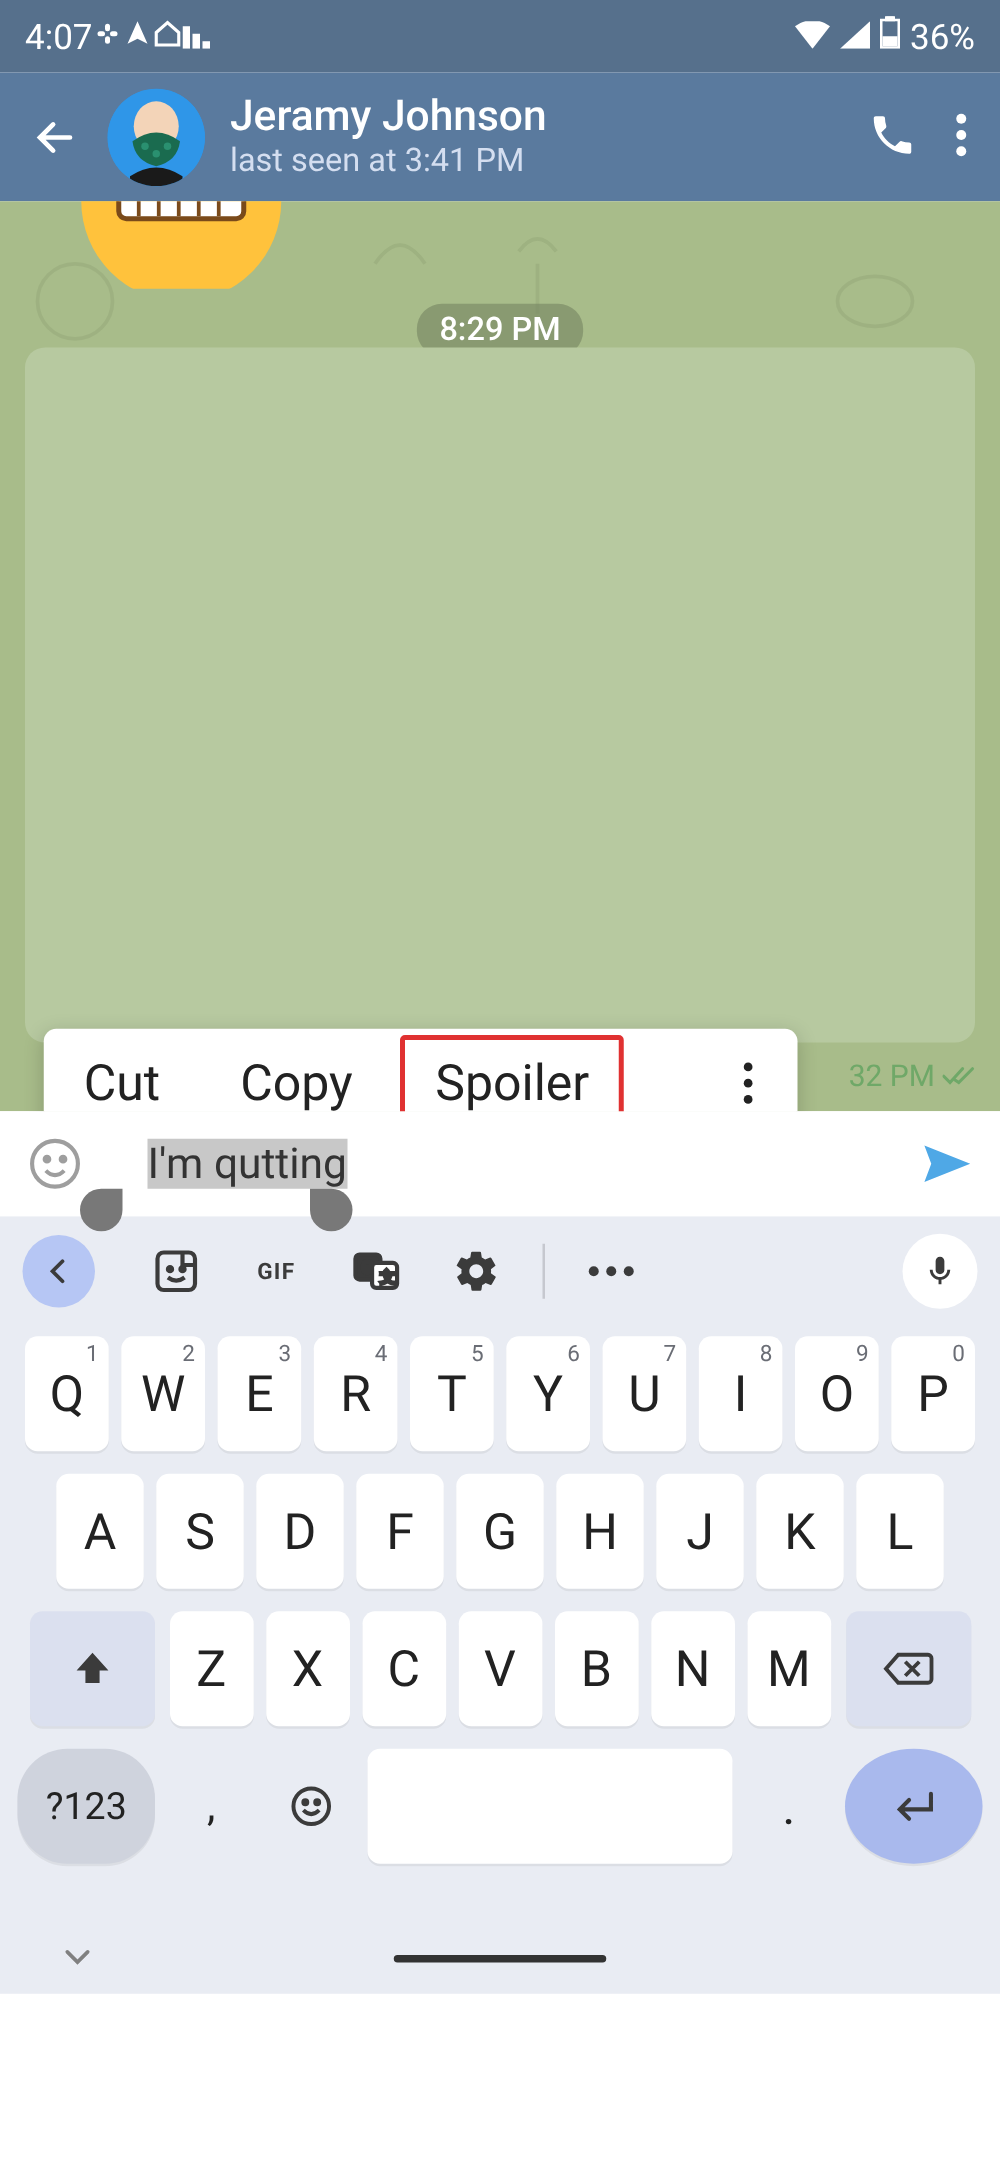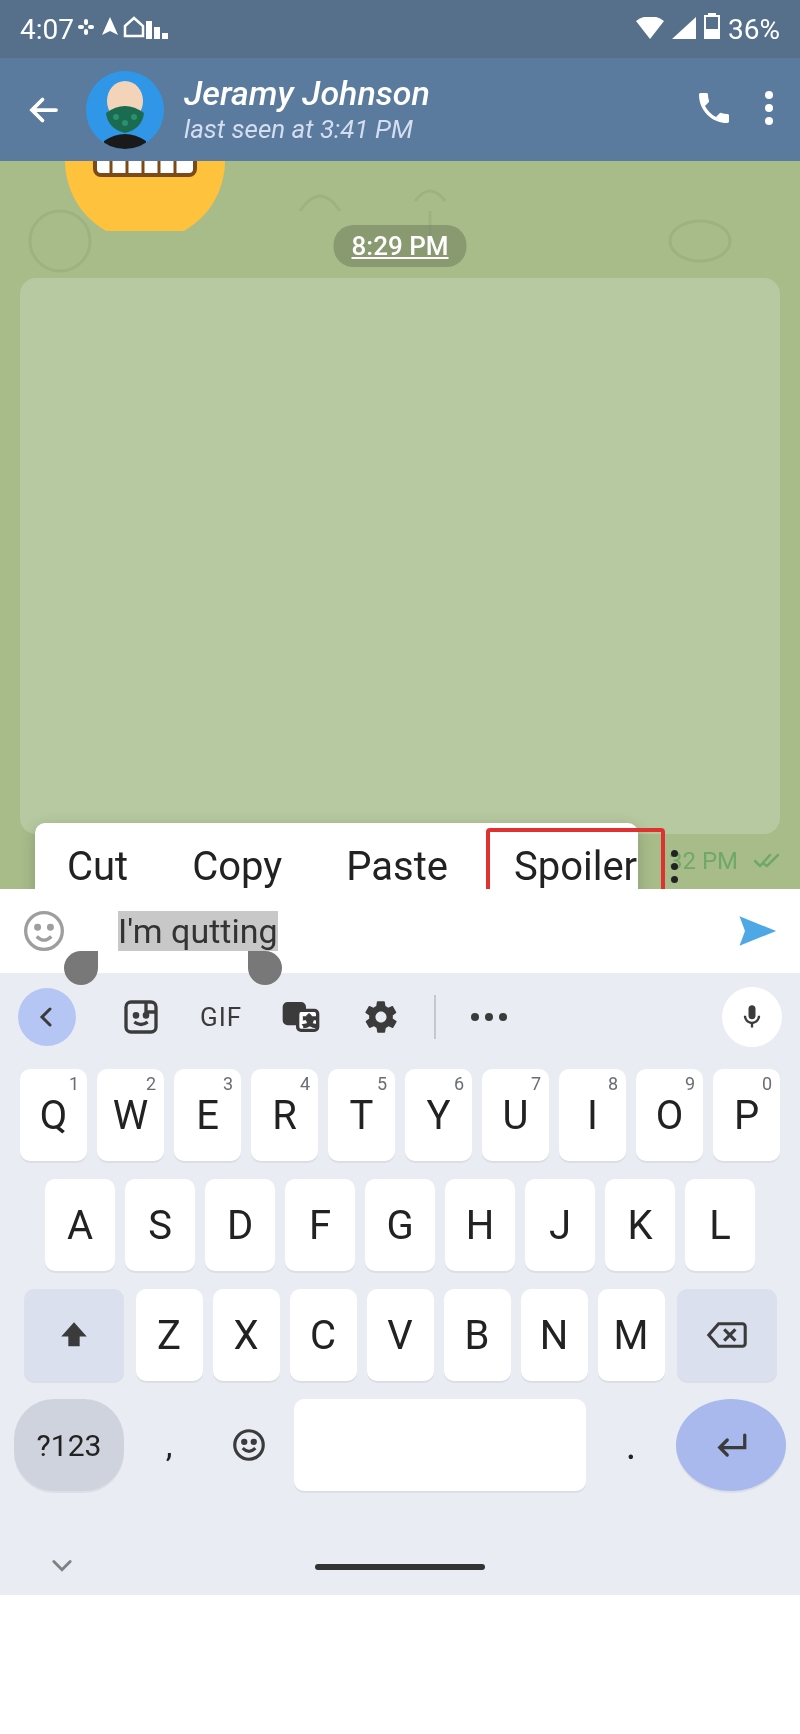--- a/index.html
+++ b/index.html
@@ -10,33 +10,33 @@
   .status-bar { height: 58px; background: #56708c; display: flex; align-items: center; justify-content: space-between; padding: 0 20px; color: #fff; font-size: 28px; }
   .status-left { display: flex; align-items: flex-end; gap: 0; }
   .status-right { display: flex; align-items: center; gap: 8px; }
   .status-icon { display: inline-block; }
 
   
   .header { height: 103px; background: #5a7a9e; display: flex; align-items: center; padding: 0 20px; color: #fff; position: relative; }
   .back-btn { width: 48px; height: 48px; display: flex; align-items: center; justify-content: center; margin-right: 18px; }
   .avatar { width: 78px; height: 78px; border-radius: 50%; background: #2f96e8; overflow: hidden; margin-right: 20px; display:flex; align-items:center; justify-content:center; }
   .avatar svg { width: 100%; height: 100%; }
-  .header-text { flex: 1; display: flex; flex-direction: column; justify-content: space-between; font-style: italic; }
+  .header-text { flex: 1; display: flex; flex-direction: column; justify-content: space-between; }
   .contact-name { font-size: 34px; font-weight: 500; line-height: 1.1; margin-bottom: 2px; }
   .last-seen { font-size: 26px; color: #d4def0; }
   .header-call { margin-right: 30px; }
   .header-more { margin-right: 6px; }
 
   
   .chat-area { flex: 1; background: #a8bc8a; position: relative; overflow: hidden; }
   .chat-pattern { position:absolute; inset:0; opacity:0.12; }
   .sticker-partial { position: absolute; top: -20px; left: 55px; width: 180px; height: 90px; overflow: hidden; }
-  .timestamp-badge { position: absolute; top: 64px; left: 50%; transform: translateX(-50%); background: rgba(120,135,100,0.65); color: #fff; padding: 6px 18px; border-radius: 20px; font-size: 26px; font-weight: 500; text-decoration: underline; }
+  .timestamp-badge { position: absolute; top: 82px; left: 50%; transform: translateX(-50%); background: rgba(120,135,100,0.65); color: #fff; padding: 6px 18px; border-radius: 20px; font-size: 26px; font-weight: 500; }
   .msg-bubble { position: absolute; top: 117px; left: 20px; right: 20px; bottom: 55px; background: #b7c9a0; border-radius: 16px; }
-  .msg-meta { position: absolute; bottom: 14px; right: 20px; color: #6fa868; font-size: 24px; display:flex; align-items:center; gap:16px; }
+  .msg-meta { position: absolute; bottom: 14px; right: 20px; color: #6fa868; font-size: 24px; display:flex; align-items:center; gap:6px; }
 
   
   .context-menu { position: absolute; left: 35px; width: 603px; height: 86px; top: 824px; background: #fff; border-radius: 10px; box-shadow: 0 4px 16px rgba(0,0,0,0.18); display: flex; align-items: center; z-index: 10; }
   .ctx-item { padding: 0 32px; font-size: 40px; color: #222; height:100%; display:flex; align-items:center; }
   .ctx-item.highlight { border: 4px solid #e03131; border-radius: 4px; margin: 4px 6px; padding: 0 24px; height: 76px; }
   .ctx-more { width: 64px; display:flex; align-items:center; justify-content:center; height:100%; margin-left:auto; margin-right:8px; }
   .ctx-dots { display:flex; flex-direction:column; gap:6px; }
   .ctx-dots span { width:7px; height:7px; border-radius:50%; background:#222; }
 
   
@@ -198,21 +198,20 @@
     <span>32 PM</span>
     <svg width="26" height="18" viewBox="0 0 26 18" fill="none" stroke="#6fa868" stroke-width="2.5" stroke-linecap="round">
         <path d="M1 9 l5 5 L16 3"></path>
         <path d="M10 12 l3 2 L24 3"></path>
       </svg>
   </div>
 
   <div class="context-menu" style="top:662px;">
     <div class="ctx-item">Cut</div>
     <div class="ctx-item">Copy</div>
-    <div class="ctx-item">Paste</div>
     <div class="ctx-item highlight">Spoiler</div>
     <div class="ctx-more">
       <div class="ctx-dots">
           <span></span>
           <span></span>
           <span></span>
         </div>
     </div>
   </div>
 </div>
@@ -247,21 +246,21 @@
     </div>
     <div class="kb-tool">
       <svg width="40" height="40" viewBox="0 0 24 24" fill="none" stroke="#3b3b3b" stroke-width="2">
           <rect x="3" y="3" width="18" height="18" rx="3"></rect>
           <path d="M15 3 v6 h6"></path>
           <circle cx="9" cy="11" r="1" fill="#3b3b3b"></circle>
           <circle cx="15" cy="11" r="1" fill="#3b3b3b"></circle>
           <path d="M8 15 q4 3 8 0"></path>
         </svg>
     </div>
-    <div class="kb-tool" style="font-weight:400; font-size:26px; letter-spacing:1px;">GIF</div>
+    <div class="kb-tool" style="font-weight:700; font-size:18px; letter-spacing:1px;">GIF</div>
     <div class="kb-tool">
       <svg width="40" height="40" viewBox="0 0 24 24" fill="none" stroke="#3b3b3b" stroke-width="2">
           <rect x="2" y="4" width="12" height="12" rx="2" fill="#3b3b3b"></rect>
           <rect x="10" y="8" width="12" height="12" rx="2" fill="#fff" stroke="#3b3b3b"></rect>
           <text x="5" y="13" font-size="8" fill="#fff">G</text>
           <text x="14" y="17" font-size="7" fill="#3b3b3b">文</text>
         </svg>
     </div>
     <div class="kb-tool">
       <svg width="38" height="38" viewBox="0 0 24 24" fill="#3b3b3b">

